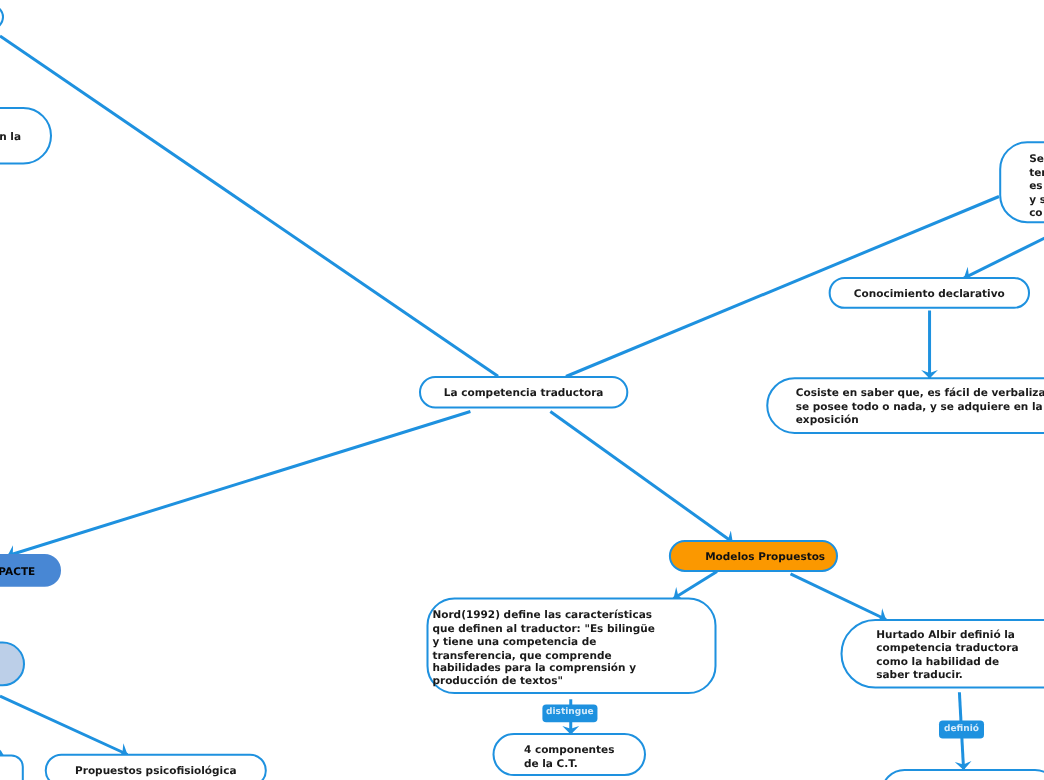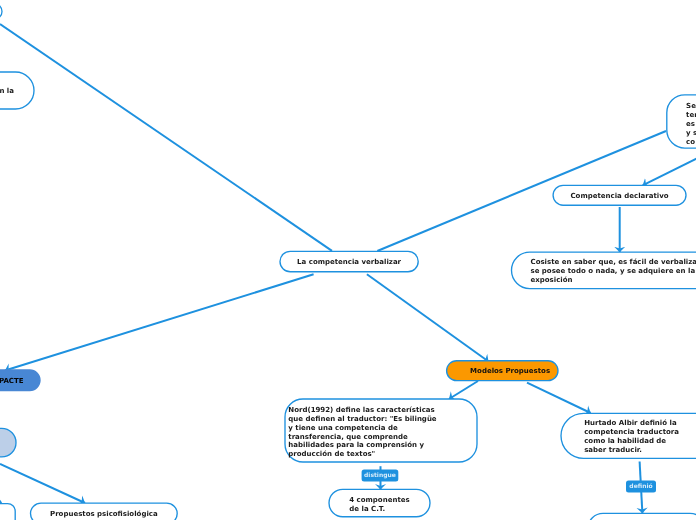--- a/index.html
+++ b/index.html
@@ -62,25 +62,25 @@
       <rect x="588" y="513.3" width="117" height="30" rx="15"></rect>
     </g>
 
     <g fill="#1E91DF" stroke="none">
       <rect x="361.6" y="469.6" width="36.7" height="11.9" rx="2.5"></rect>
       <rect x="626" y="480.4" width="30" height="12" rx="2.5"></rect>
     </g>
   </svg>
 
   <div class="node center-txt" style="left:280px;top:251.3px;width:138.2px;height:20.4px;">
-    <span>La competencia verbalizar</span>
+    <span>La competencia traductora</span>
   </div>
 
   <div class="node center-txt" style="left:553.1px;top:185.3px;width:132.9px;height:19.9px;">
-    <span>Competencia declarativo</span>
+    <span>Conocimiento declarativo</span>
   </div>
 
   <div class="node" style="left:511.5px;top:252.1px;width:220px;height:36.5px;padding-left:19px;">
     <span>Cosiste en saber que, es fácil de verbalizar,
 se posee todo o nada, y se adquiere en la
 exposición</span>
   </div>
 
   <div class="node" style="left:666.8px;top:94.8px;width:120px;height:53.3px;padding-left:19.3px;padding-top:4px;">
     <span>Se

